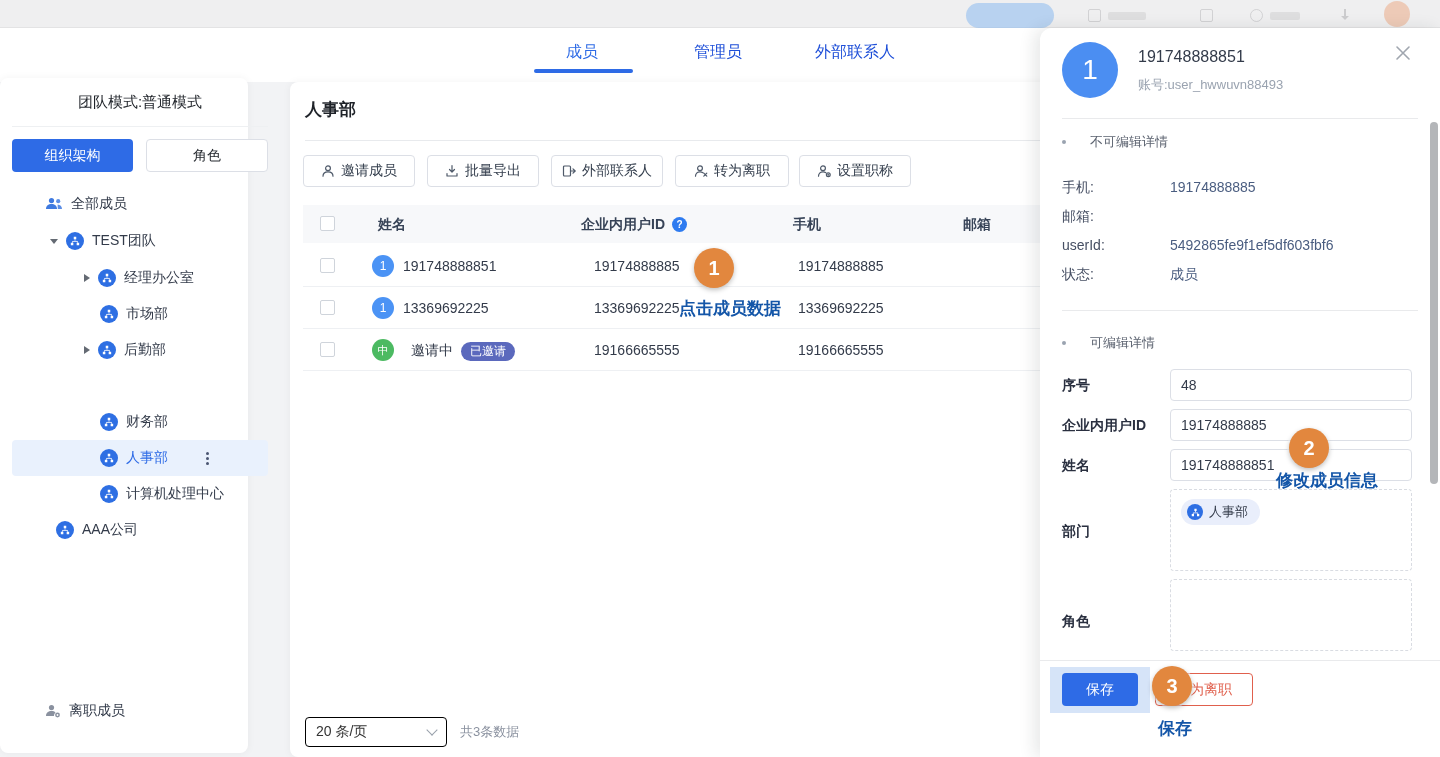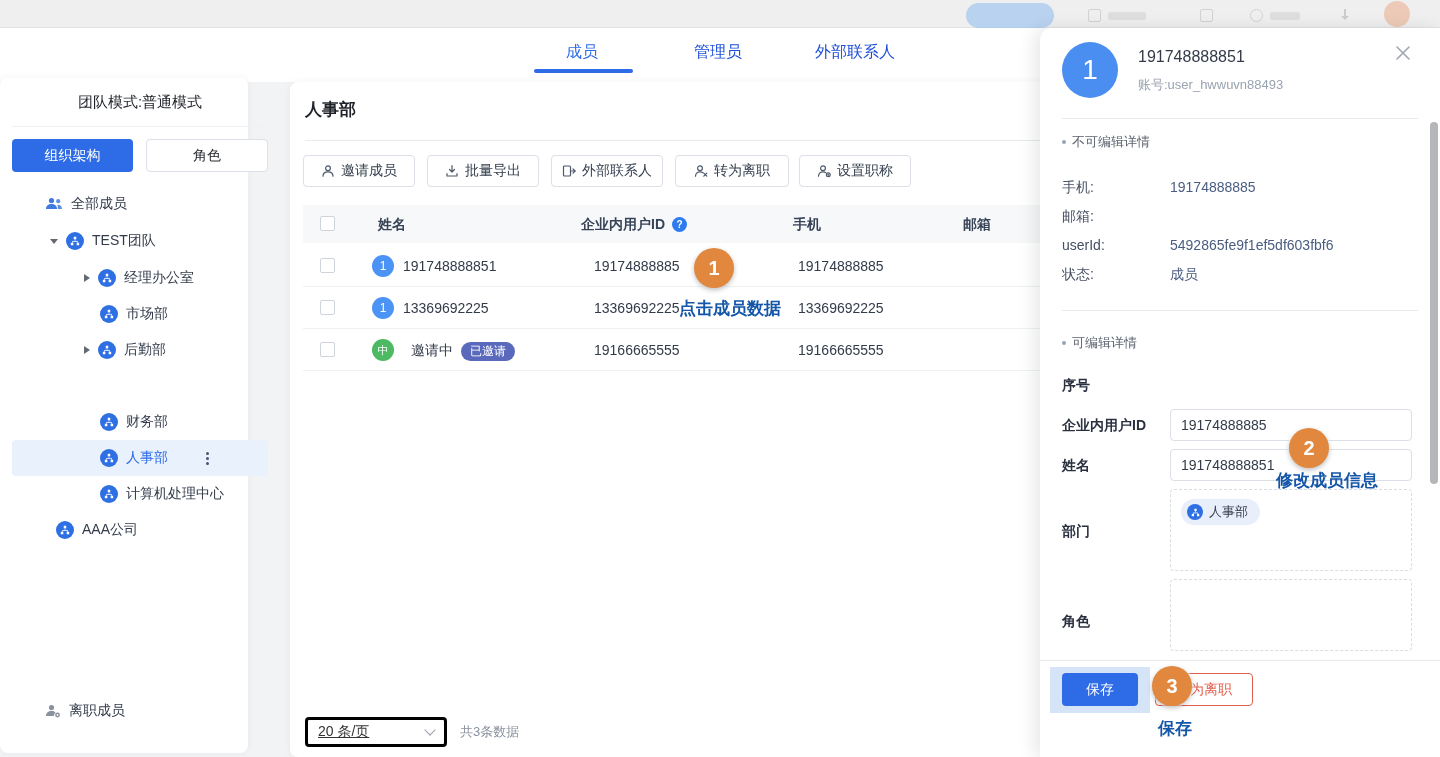--- a/index.html
+++ b/index.html
@@ -53,33 +53,33 @@
   .thead { position:absolute; left:13px; top:123px; width:737px; height:38px; background:#f7f8fa; }
   .thead .hcell { position:absolute; top:0; height:38px; line-height:38px; font-weight:600; color:#374357; font-size:14px; }
   .cb { width:15px; height:15px; border:1px solid #cfd4db; border-radius:2px; background:#fff; display:inline-block; cursor:pointer; }
   .help { width:15px; height:15px; border-radius:50%; background:#2e7bf0; color:#fff; font-size:10px; font-weight:700; display:inline-flex; align-items:center; justify-content:center; cursor:pointer; }
   .trow { position:absolute; left:13px; width:737px; height:42px; border-bottom:1px solid #eef0f3; background:#fff; }
   .trow .cell { position:absolute; top:0; height:42px; line-height:42px; font-size:14px; color:#333b4a; }
   .rav { position:absolute; top:10px; width:22px; height:22px; border-radius:50%; color:#fff; font-size:12px; display:flex; align-items:center; justify-content:center; }
   .rav.blue { background:#4b93f5; }
   .rav.green { background:#4cba62; font-size:11px; }
   .badge { display:inline-block; background:#5b69bd; color:#fff; font-size:12px; line-height:19px; border-radius:10px; padding:0 9px; margin-left:8px; vertical-align:middle; }
-  .pager { position:absolute; left:15px; top:635px; width:142px; height:30px; border:3px solid #000000; border-radius:4px; display:flex; align-items:center; justify-content:space-between; padding:0 10px; cursor:pointer; background:#fff;text-decoration:underline; }
+  .pager { position:absolute; left:15px; top:635px; width:142px; height:30px; border:1px solid #000000; border-radius:4px; display:flex; align-items:center; justify-content:space-between; padding:0 10px; cursor:pointer; background:#fff; }
   .chev { width:8px; height:8px; border-right:1.5px solid #98a0ab; border-bottom:1.5px solid #98a0ab; transform:rotate(45deg); margin-top:-4px; }
   .pager-total { position:absolute; left:170px; top:635px; height:30px; line-height:30px; font-size:13px; color:#8a919f; }
 
   
   #panel { position:absolute; left:1040px; top:28px; width:400px; height:729px; background:#fff; border-top-left-radius:12px; box-shadow:-6px 0 16px rgba(31,35,41,.1); z-index:40; }
   .pavatar { position:absolute; left:22px; top:14px; width:56px; height:56px; border-radius:50%; background:#4b8ef2; color:#fff; font-size:28px; display:flex; align-items:center; justify-content:center; }
   .ptitle { position:absolute; left:98px; top:20px; font-size:16px; color:#333b4a; }
   .paccount { position:absolute; left:98px; top:48px; font-size:13px; color:#9aa3b0; }
   .pclose { position:absolute; left:352px; top:14px; width:22px; height:22px; cursor:pointer; }
   .pclose svg { stroke:#a0a6af; stroke-width:1.6; stroke-linecap:round; }
   .pdiv { position:absolute; left:22px; width:356px; height:1px; background:#e9eaec; }
-  .psec { position:absolute; left:22px; font-size:13px; color:#5c6370; display:flex; align-items:center; gap:6px; }
+  .psec { position:absolute; left:22px; font-size:13px; color:#5c6370; display:flex; align-items:center; gap:24px; }
   .psec i { width:4px; height:4px; border-radius:50%; background:#9aa3b0; }
   .pro-label { position:absolute; left:22px; height:20px; line-height:20px; font-size:14px; color:#464f63; }
   .pro-value { position:absolute; left:130px; height:20px; line-height:20px; font-size:14px; color:#4a5d80; }
   .pf-label { position:absolute; left:22px; font-size:14px; font-weight:600; color:#2a3040; }
   .fld { position:absolute; left:130px; width:242px; height:32px; border:1px solid #dcdfe6; border-radius:4px; padding:0 10px; font-size:14px; color:#333b4a; font-family:"Liberation Sans","DejaVu Sans",sans-serif; background:#fff; }
   .dashed { position:absolute; left:130px; width:242px; border:1px dashed #d9dce2; border-radius:4px; background:#fff; }
   .chip { position:absolute; left:10px; top:9px; height:26px; border-radius:14px; background:#e9eefb; display:flex; align-items:center; gap:6px; padding:0 12px 0 6px; font-size:13px; color:#333b4a; }
   .chip .oicon { width:16px; height:16px; }
   .save-wrap { position:absolute; left:10px; top:639px; width:100px; height:46px; background:rgba(147,183,236,.38); }
   .btn-save { position:absolute; left:12px; top:6px; width:76px; height:33px; background:#2e6be6; color:#fff; border:none; border-radius:4px; font-size:14px; cursor:pointer; font-family:inherit; }
@@ -350,20 +350,21 @@
     <div class="pro-label" style="top:236px">状态:</div>
     <div class="pro-value" style="top:236px">成员</div>
 
     <div class="pdiv" style="top:282px"></div>
     <div class="psec" style="top:306px">
         <i></i>
         <span>可编辑详情</span>
       </div>
 
     <div class="pf-label" style="top:349px">序号</div>
+    <input class="fld" style="top: 341px;" value="48">
 
     <div class="pf-label" style="top:389px">企业内用户ID</div>
     <input class="fld" style="top: 381px;" value="19174888885">
 
     <div class="pf-label" style="top:429px">姓名</div>
     <input class="fld" style="top: 421px;" value="191748888851">
 
     <div class="pf-label" style="top:495px">部门</div>
     <div class="dashed" style="top:461px;height:82px">
       <div class="chip">

